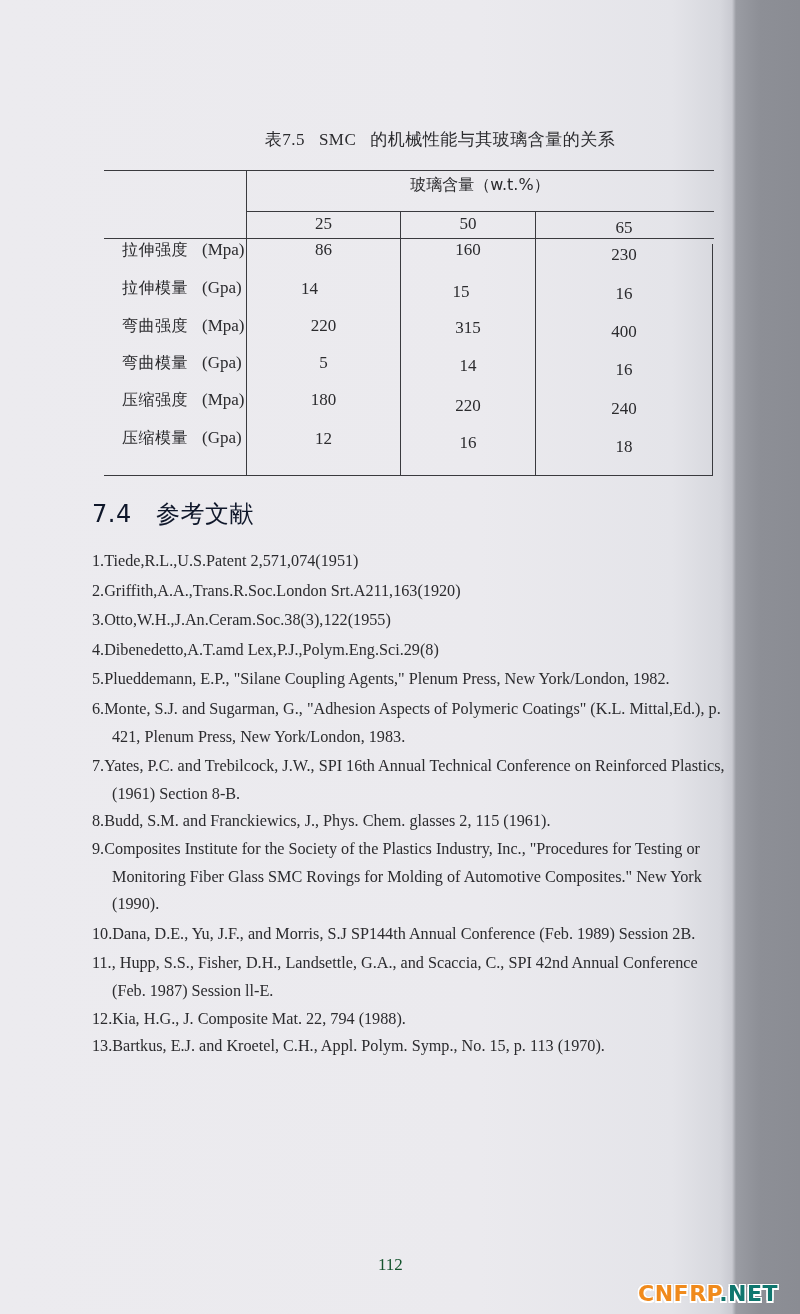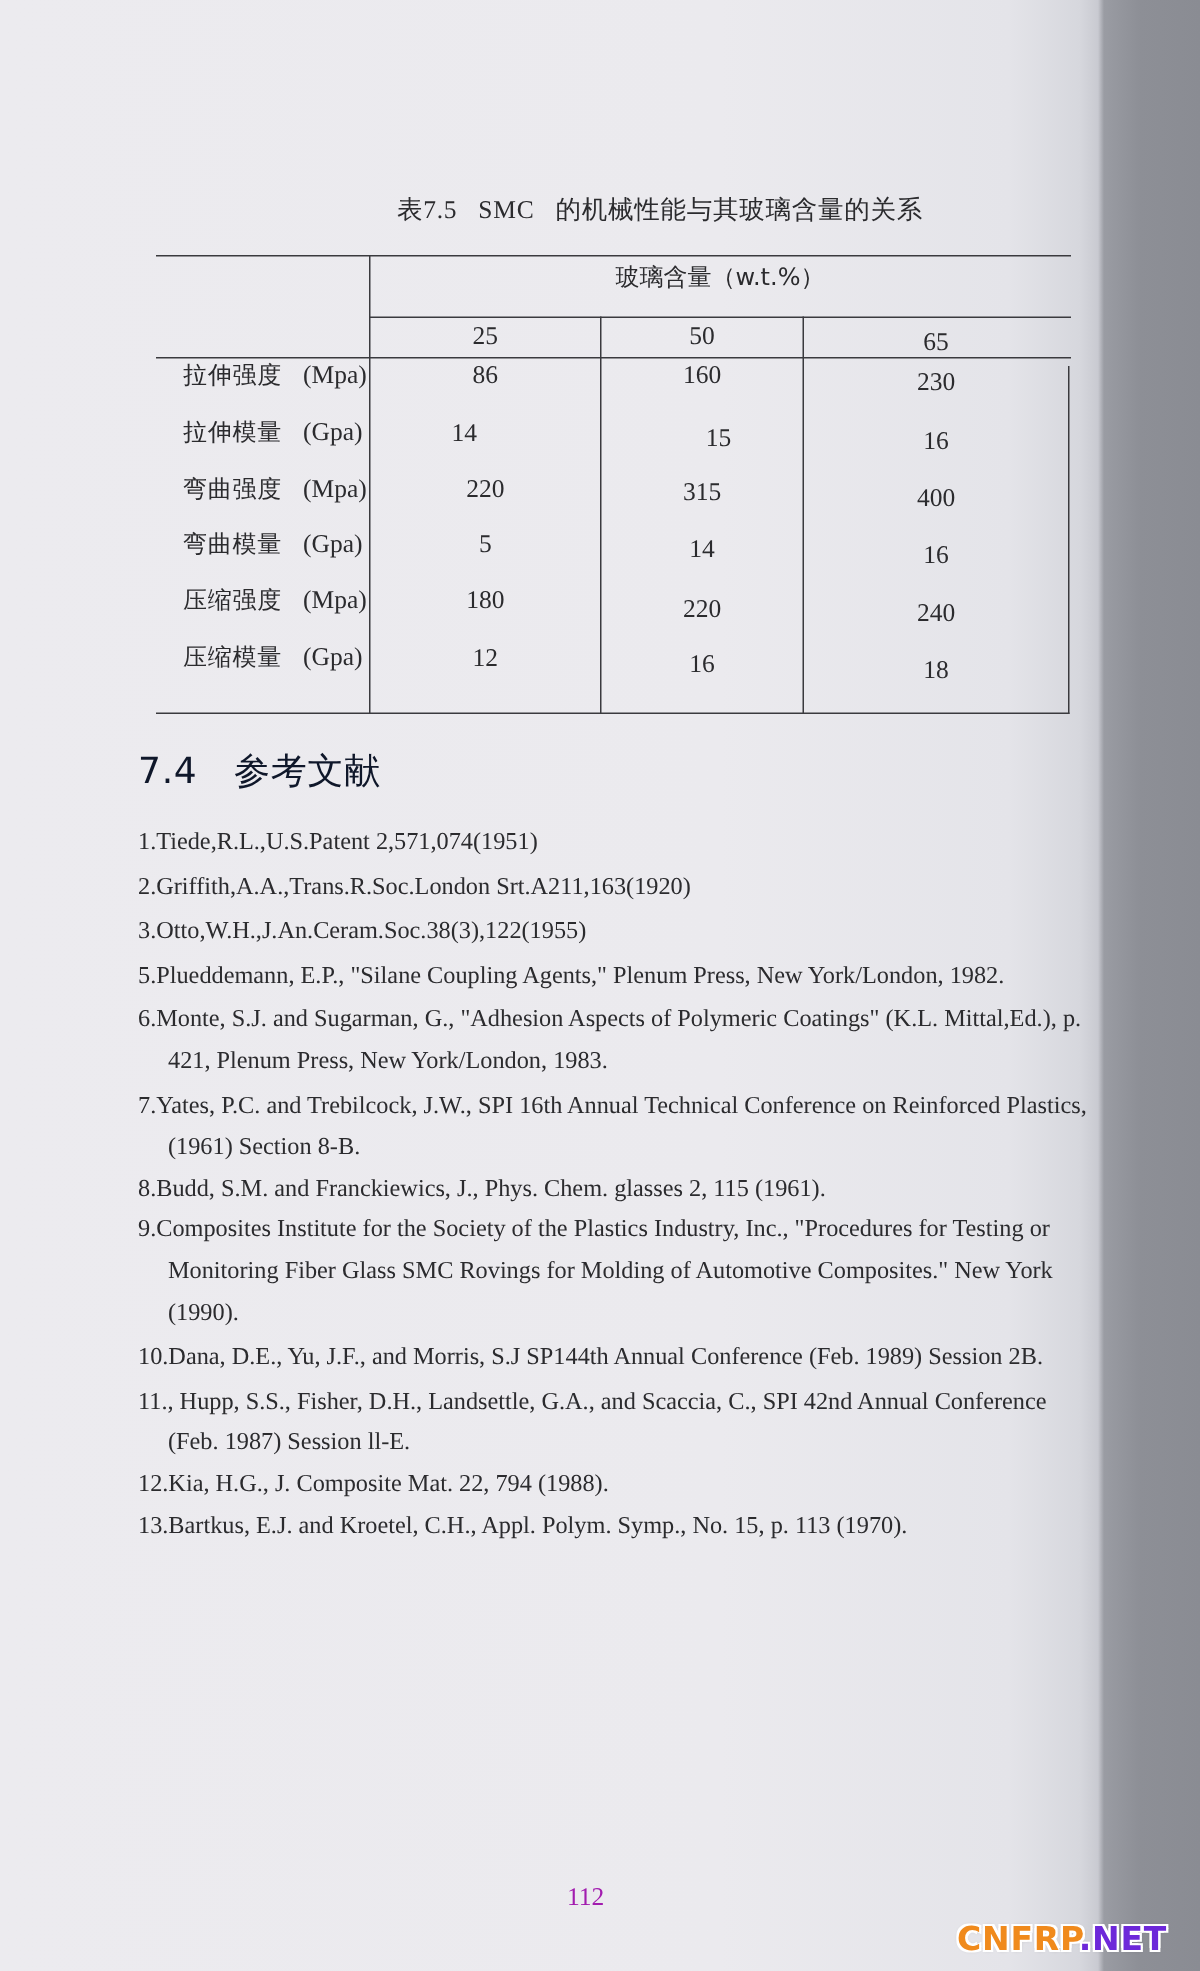--- a/index.html
+++ b/index.html
@@ -29,29 +29,29 @@
   .section-head {
     left:92px; top:498px; font-size:24px; font-family:"DejaVu Sans", "Liberation Sans", sans-serif;
     color:#0f172a; letter-spacing:0.5px;
   }
   .section-head .sec-num { display:inline-block; width:64px; }
 
   .refs { left:92px; top:548px; width:640px; font-size:16.2px; line-height:27.6px; }
   .ref { padding-left:20px; text-indent:-20px; margin:0; }
   .ref.sp { margin-bottom:2px; }
 
-  .pageno { left:378px; top:1255px; font-size:17px; color:#a21caf; }
+  .pageno { left:378px; top:1255px; font-size:17px; color:#14532d; }
 
   .watermark {
     right:22px; bottom:8px; font-family:"DejaVu Sans", "Liberation Sans", sans-serif; font-weight:bold;
     font-size:22px; letter-spacing:0.5px;
     color:#f08a1c;
     text-shadow: -1.5px -1.5px 0 #fff, 1.5px -1.5px 0 #fff, -1.5px 1.5px 0 #fff, 1.5px 1.5px 0 #fff, 0 0 3px rgba(0,0,0,0.25);
   }
-  .watermark .net { color:#6d28d9;text-align:center; }
+  .watermark .net { color:#0f766e;text-align:center; }
 </style>
 </head>
 <body>
 
 <div class="abs caption">
   <span class="num">表7.5</span><span class="gap"></span><span class="num">SMC</span><span class="gap"></span><span>的机械性能与其玻璃含量的关系</span>
 </div>
 
 <div>
   <div class="hline" style="left:104px; top:170px; width:610px;"></div>
@@ -73,21 +73,21 @@
     <span class="zh">拉伸强度</span><span class="unit">(Mpa)</span>
   </div>
   <div class="cell" style="left:247px; width:153px; top:240px;">86</div>
   <div class="cell" style="left:401px; width:134px; top:240px;">160</div>
   <div class="cell" style="left:536px; width:176px; top:245px;">230</div>
 
   <div class="rowlabel" style="top:278px;">
     <span class="zh">拉伸模量</span><span class="unit">(Gpa)</span>
   </div>
   <div class="cell" style="left:247px; width:153px; top:279px; text-align:left; padding-left:54px; width:99px;">14</div>
-  <div class="cell" style="left:412px; width:134px; top:282px;">15</div>
+  <div class="cell" style="left:394px; width:134px; top:282px;">15</div>
   <div class="cell" style="left:536px; width:176px; top:284px;">16</div>
 
   <div class="rowlabel" style="top:316px;">
     <span class="zh">弯曲强度</span><span class="unit">(Mpa)</span>
   </div>
   <div class="cell" style="left:247px; width:153px; top:316px;">220</div>
   <div class="cell" style="left:401px; width:134px; top:318px;">315</div>
   <div class="cell" style="left:536px; width:176px; top:322px;">400</div>
 
   <div class="rowlabel" style="top:353px;">
@@ -113,20 +113,21 @@
 </div>
 
 <div class="abs section-head">
   <span class="sec-num">7.4</span><span>参考文献</span>
 </div>
 
 <div class="abs refs">
   <p class="ref sp">1.Tiede,R.L.,U.S.Patent 2,571,074(1951)</p>
   <p class="ref sp">2.Griffith,A.A.,Trans.R.Soc.London Srt.A211,163(1920)</p>
   <p class="ref sp">3.Otto,W.H.,J.An.Ceram.Soc.38(3),122(1955)</p>
+  <p class="ref sp">4.Dibenedetto,A.T.amd Lex,P.J.,Polym.Eng.Sci.29(8)</p>
   <p class="ref sp">5.Plueddemann, E.P., "Silane Coupling Agents," Plenum Press, New York/London, 1982.</p>
   <p class="ref sp">6.Monte, S.J. and Sugarman, G., "Adhesion Aspects of Polymeric Coatings" (K.L. Mittal,Ed.), p. 421, Plenum Press, New York/London, 1983.</p>
   <p class="ref">7.Yates, P.C. and Trebilcock, J.W., SPI 16th Annual Technical Conference on Reinforced Plastics, (1961) Section 8-B.</p>
   <p class="ref">8.Budd, S.M. and Franckiewics, J., Phys. Chem. glasses 2, 115 (1961).</p>
   <p class="ref sp">9.Composites Institute for the Society of the Plastics Industry, Inc., "Procedures for Testing or Monitoring Fiber Glass SMC Rovings for Molding of Automotive Composites." New York (1990).</p>
   <p class="ref sp">10.Dana, D.E., Yu, J.F., and Morris, S.J SP144th Annual Conference (Feb. 1989) Session 2B.</p>
   <p class="ref">11., Hupp, S.S., Fisher, D.H., Landsettle, G.A., and Scaccia, C., SPI 42nd Annual Conference (Feb. 1987) Session ll-E.</p>
   <p class="ref">12.Kia, H.G., J. Composite Mat. 22, 794 (1988).</p>
   <p class="ref">13.Bartkus, E.J. and Kroetel, C.H., Appl. Polym. Symp., No. 15, p. 113 (1970).</p>
 </div>

